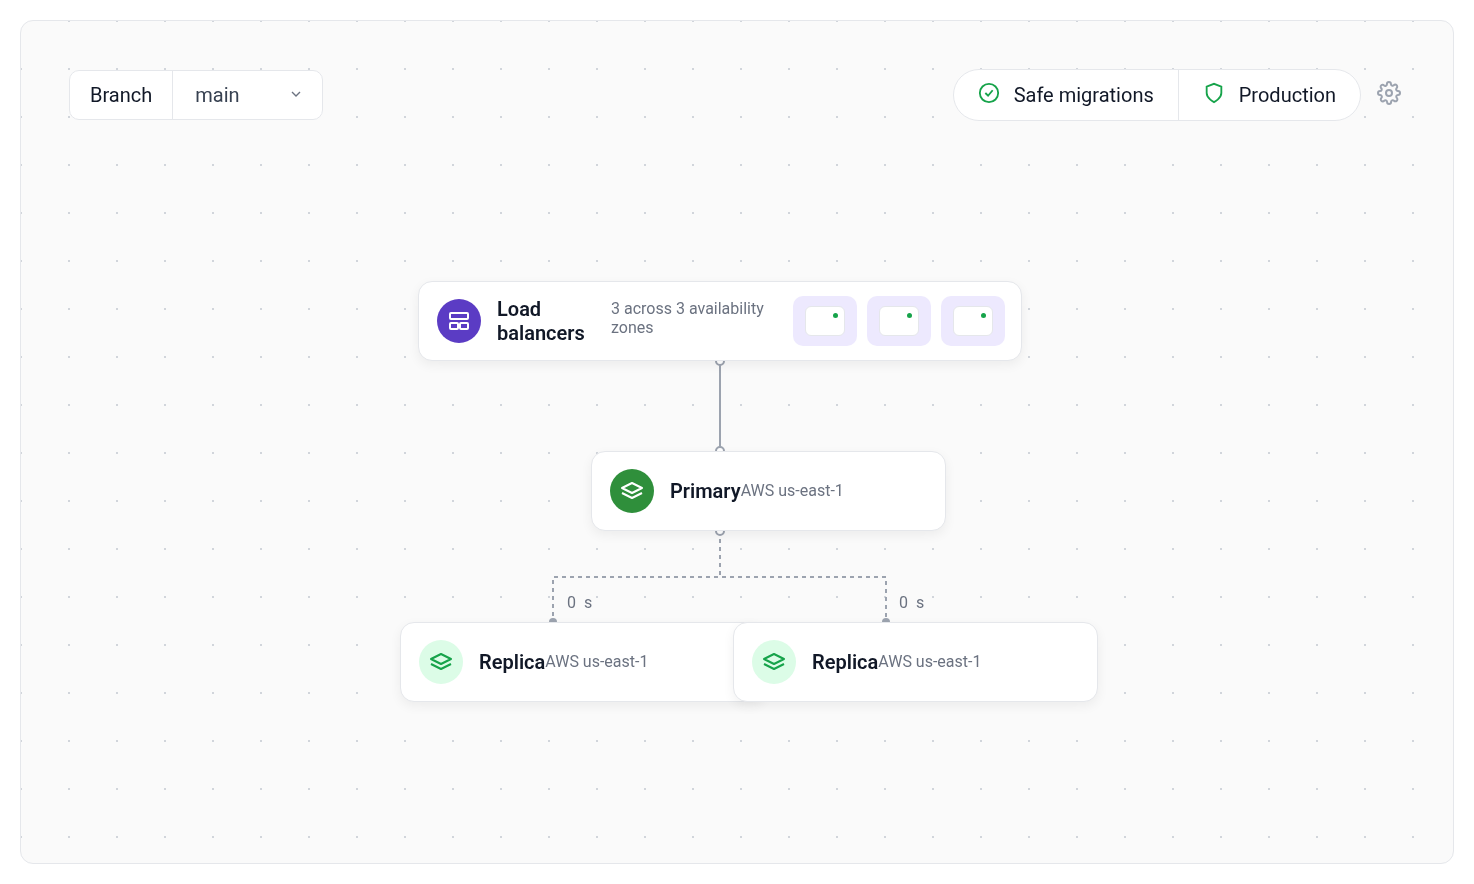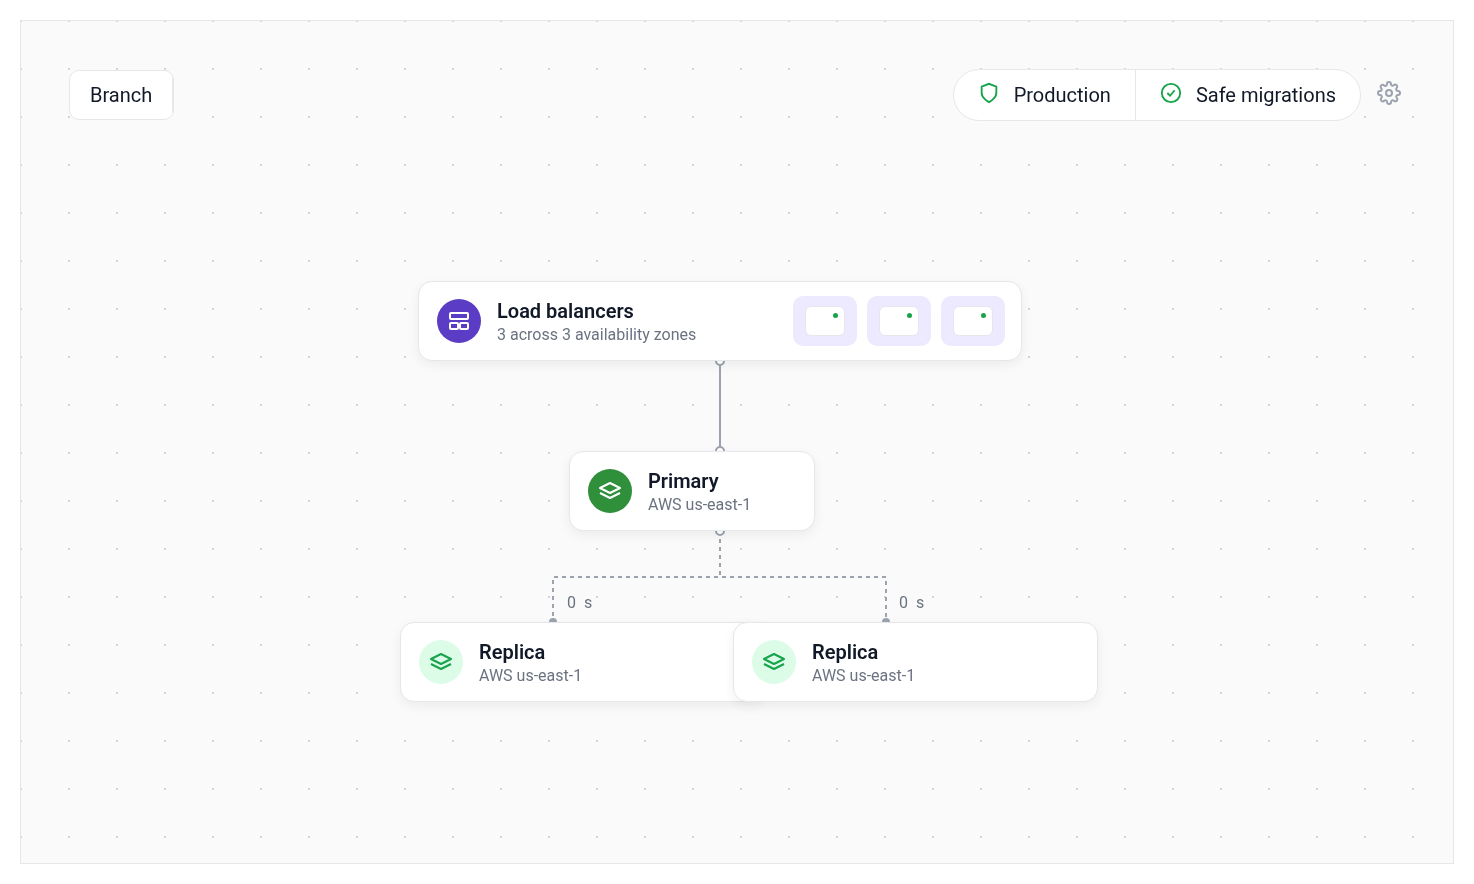--- a/index.html
+++ b/index.html
@@ -7,21 +7,21 @@
   font-family: -apple-system, BlinkMacSystemFont, "Segoe UI", Roboto, sans-serif;
   background: #ffffff;
   width: 1474px;
   height: 884px;
   padding: 20px;
 }
 .canvas {
   width: 100%;
   height: 100%;
   border: 1px solid #e5e7eb;
-  border-radius: 0;
+  border-radius: 13px;
   background: #fafafa;
   background-image: radial-gradient(circle, #d1d5db 1px, transparent 1px);
   background-size: 48px 48px;
   background-position: 24px 24px;
   position: relative;
   overflow: hidden;
 }
 .toolbar {
   position: absolute;
   top: 48px;
@@ -109,21 +109,21 @@
   height: 44px;
   border-radius: 50%;
   display: flex;
   align-items: center;
   justify-content: center;
   flex-shrink: 0;
 }
 .icon-purple { background: #5b3cc4; }
 .icon-green-solid { background: #2f8f3b; }
 .icon-green-light { background: #dcfce7; }
-.node-text { display: flex; flex-direction: column; flex: 1; }
+.node-text { display: flex; flex: 1; }
 .node-title { font-size: 20px; font-weight: 600; color: #111827; }
 .node-subtitle { font-size: 16px; color: #6b7280; margin-top: 2px; }
 .lb-badges { display: flex; gap: 10px; margin-left: auto; }
 .lb-badge {
   width: 64px;
   height: 50px;
   background: #ede9fe;
   border-radius: 10px;
   display: flex;
   align-items: center;
@@ -141,22 +141,22 @@
   position: absolute;
   top: 6px;
   right: 6px;
   width: 5px;
   height: 5px;
   background: #16a34a;
   border-radius: 50%;
 }
 .primary-card {
   top: 430px;
-  left: 548px;
-  width: 246px;
+  left: 570px;
+  width: 355px;
   height: 80px;
 }
 .replica-card {
   width: 365px;
   height: 80px;
   top: 601px;
 }
 .replica-left { left: 379px; }
 .replica-right { left: 712px; }
 .connectors {
@@ -179,40 +179,48 @@
 </style>
 </head>
 <body>
 
 <div class="canvas">
 
   <div class="toolbar">
     <div class="toolbar-left">
       <div class="branch-selector">
         <div class="branch-label">Branch</div>
+        <div class="branch-dropdown">
+          <span>main</span>
+          <span class="chevron-down">
+            <svg width="16" height="16" viewBox="0 0 24 24" fill="none" stroke="currentColor" stroke-width="2">
+                <polyline points="6 9 12 15 18 9"></polyline>
+              </svg>
+          </span>
+        </div>
       </div>
     </div>
     <div class="toolbar-right">
       <div class="pill-group">
-        <div class="pill">
-          <span>
-            <svg width="22" height="22" viewBox="0 0 24 24" fill="none" stroke="#16a34a" stroke-width="2">
-                <path d="M12 22s8-4 8-10V5l-8-3-8 3v7c0 6 8 10 8 10z"></path>
-              </svg>
-          </span>
-          <span>Production</span>
-        </div>
         <div class="pill">
           <span>
             <svg width="22" height="22" viewBox="0 0 24 24" fill="none" stroke="#16a34a" stroke-width="2">
                 <circle cx="12" cy="12" r="10"></circle>
                 <polyline points="8 12 11 15 16 9"></polyline>
               </svg>
           </span>
           <span>Safe migrations</span>
+        </div>
+        <div class="pill">
+          <span>
+            <svg width="22" height="22" viewBox="0 0 24 24" fill="none" stroke="#16a34a" stroke-width="2">
+                <path d="M12 22s8-4 8-10V5l-8-3-8 3v7c0 6 8 10 8 10z"></path>
+              </svg>
+          </span>
+          <span>Production</span>
         </div>
       </div>
       <div class="gear-btn">
         <span>
           <svg width="24" height="24" viewBox="0 0 24 24" fill="none" stroke="currentColor" stroke-width="2">
               <circle cx="12" cy="12" r="3"></circle>
               <path d="M19.4 15a1.65 1.65 0 0 0 .33 1.82l.06.06a2 2 0 1 1-2.83 2.83l-.06-.06a1.65 1.65 0 0 0-1.82-.33 1.65 1.65 0 0 0-1 1.51V21a2 2 0 0 1-4 0v-.09a1.65 1.65 0 0 0-1-1.51 1.65 1.65 0 0 0-1.82.33l-.06.06a2 2 0 1 1-2.83-2.83l.06-.06a1.65 1.65 0 0 0 .33-1.82 1.65 1.65 0 0 0-1.51-1H3a2 2 0 0 1 0-4h.09a1.65 1.65 0 0 0 1.51-1 1.65 1.65 0 0 0-.33-1.82l-.06-.06a2 2 0 1 1 2.83-2.83l.06.06a1.65 1.65 0 0 0 1.82.33h0a1.65 1.65 0 0 0 1-1.51V3a2 2 0 0 1 4 0v.09a1.65 1.65 0 0 0 1 1.51h0a1.65 1.65 0 0 0 1.82-.33l.06-.06a2 2 0 1 1 2.83 2.83l-.06.06a1.65 1.65 0 0 0-.33 1.82v0a1.65 1.65 0 0 0 1.51 1H21a2 2 0 0 1 0 4h-.09a1.65 1.65 0 0 0-1.51 1z"></path>
             </svg>
         </span>
       </div>

